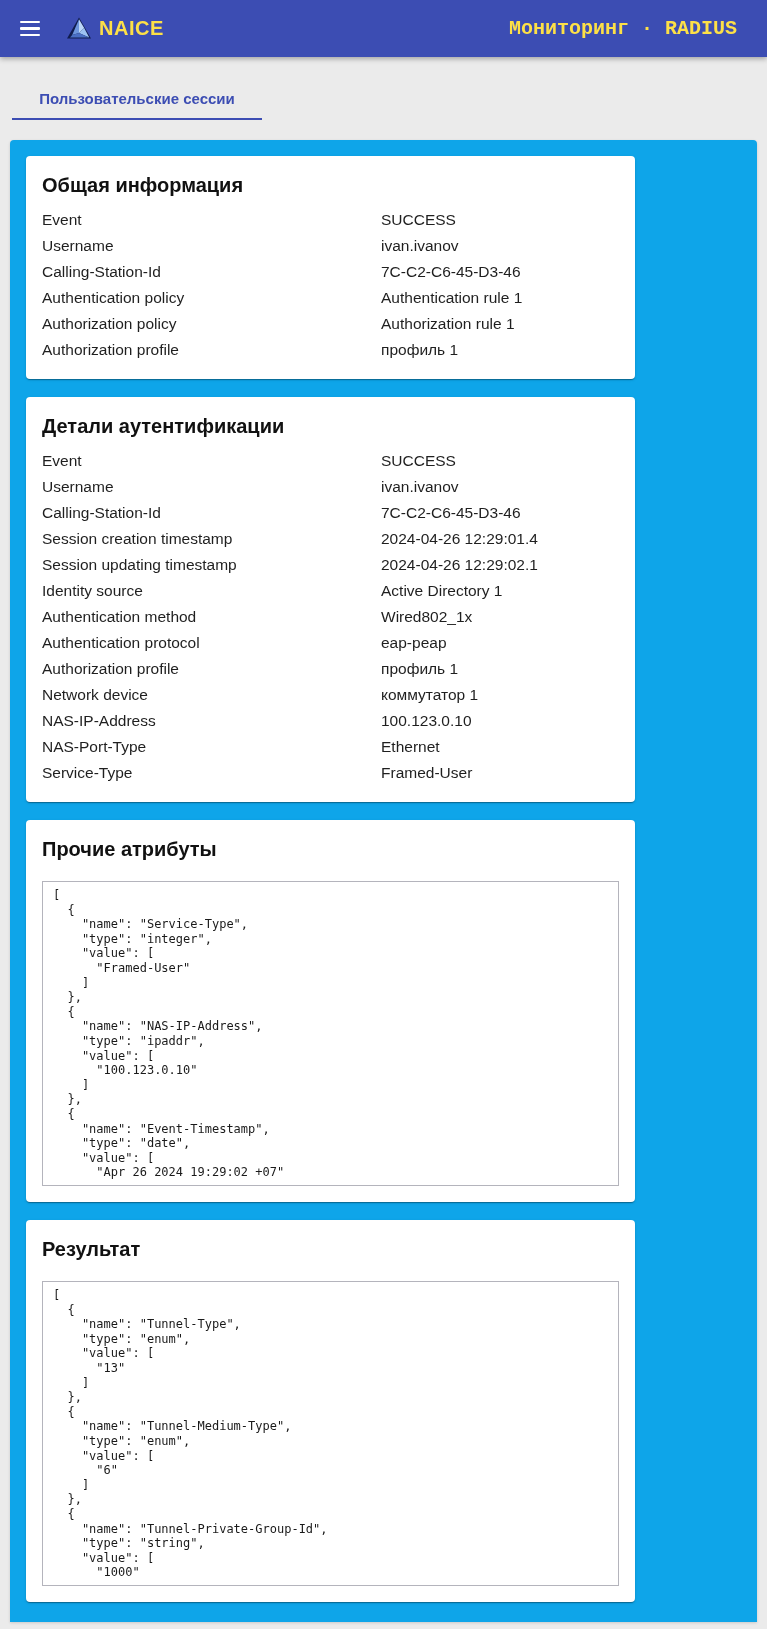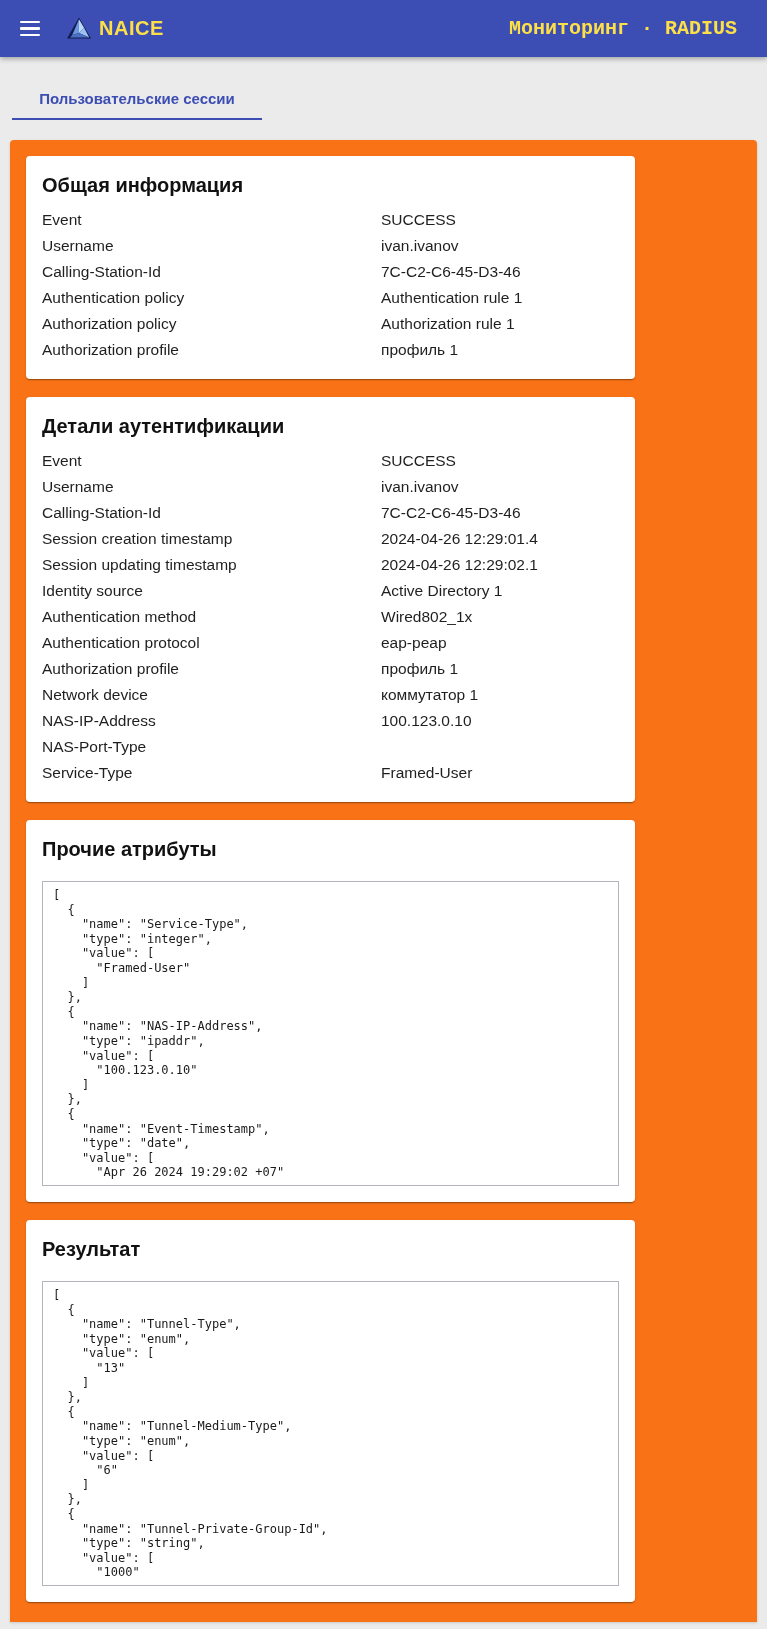--- a/index.html
+++ b/index.html
@@ -36,21 +36,21 @@
   .tab {
     display: inline-block; width: 250px; text-align: center;
     padding: 13px 0 11px;
     font-size: 15px; font-weight: 600; color: #3c4db3;
     border-bottom: 2px solid #3c4db3;
     cursor: pointer;
   }
 
   
   .panel {
-    margin: 0 10px; background: #f97316;
+    margin: 0 10px; background: #0ea5e9;
     border-radius: 4px 4px 0 0;
     height: 1482px; padding: 16px; overflow: hidden;
     box-shadow: 0 1px 3px rgba(0,0,0,.14);
   }
   .card {
     width: 609px; background: #fff; border-radius: 4px;
     box-shadow: 0 2px 1px -1px rgba(0,0,0,.2), 0 1px 1px 0 rgba(0,0,0,.14), 0 1px 3px 0 rgba(0,0,0,.12);
     padding: 16px; margin-bottom: 18px;
   }
   .card-title { font-size: 20px; font-weight: bold; color: #111; margin: 2px 0 10px; }
@@ -166,20 +166,21 @@
     <div class="kv">
       <div class="kv-label">Network device</div>
       <div class="kv-value">коммутатор 1</div>
     </div>
     <div class="kv">
       <div class="kv-label">NAS-IP-Address</div>
       <div class="kv-value">100.123.0.10</div>
     </div>
     <div class="kv">
       <div class="kv-label">NAS-Port-Type</div>
+      <div class="kv-value">Ethernet</div>
     </div>
     <div class="kv">
       <div class="kv-label">Service-Type</div>
       <div class="kv-value">Framed-User</div>
     </div>
   </section>
 
   <section class="card">
     <h2 class="card-title code-title">Прочие атрибуты</h2>
     <pre class="codebox">[

